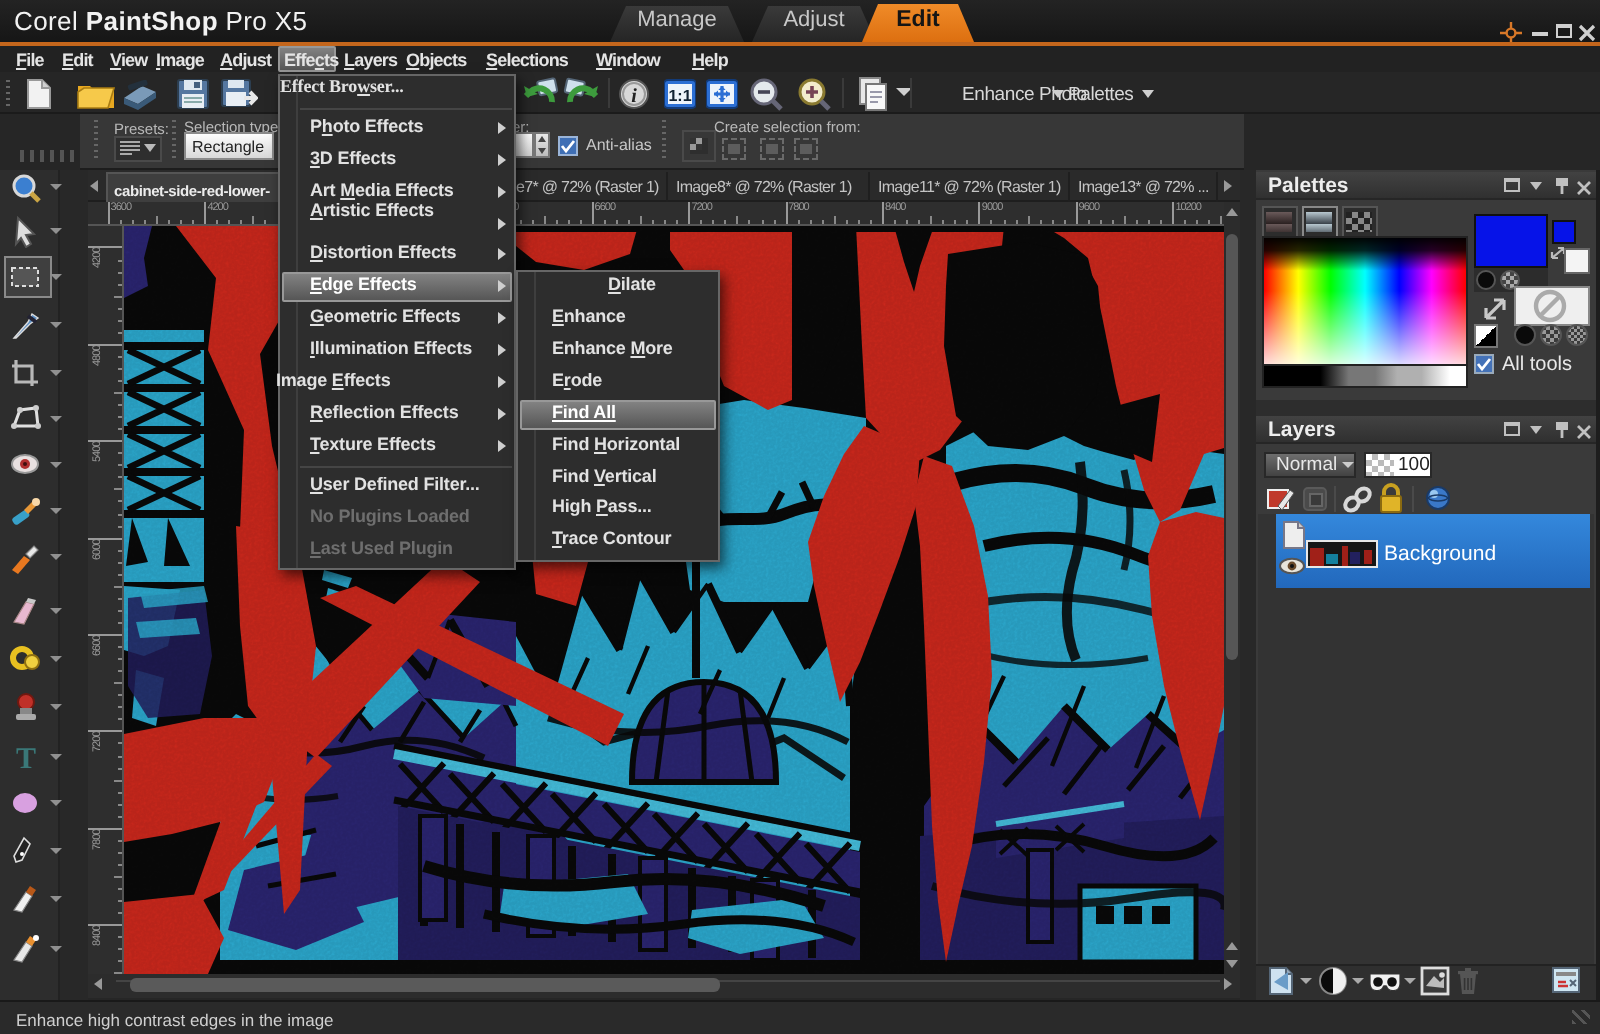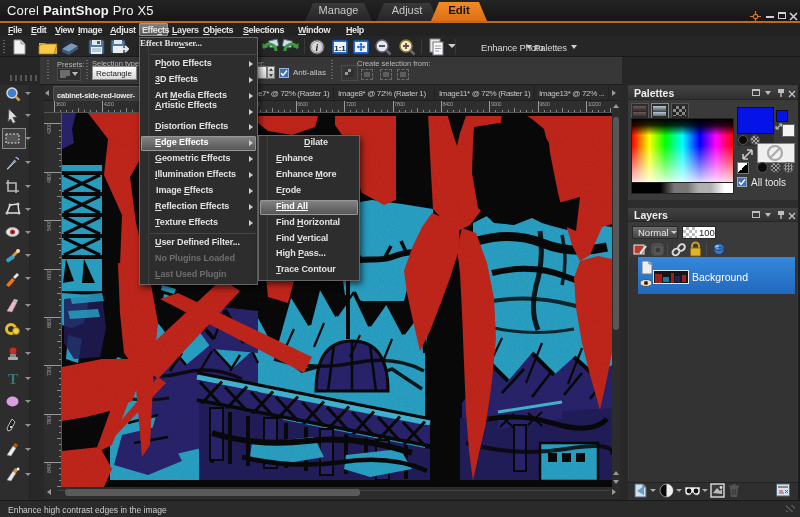--- a/index.html
+++ b/index.html
@@ -719,21 +719,21 @@
 <div class="arr" style="left:249px;top:108.5px;"></div>
 <div class="mi" style="left:155px;top:121.0px;color:#e2e2e2;"><u>D</u>istortion Effects</div>
 <div class="arr" style="left:249px;top:124.0px;"></div>
 <div class="hl" style="left:141px;top:136.0px;width:115px;height:15px;"></div>
 <div class="mi" style="left:155px;top:137.0px;color:#ffffff;"><u>E</u>dge Effects</div>
 <div class="arr" style="left:249px;top:140.0px;"></div>
 <div class="mi" style="left:155px;top:153.0px;color:#e2e2e2;"><u>G</u>eometric Effects</div>
 <div class="arr" style="left:249px;top:156.0px;"></div>
 <div class="mi" style="left:155px;top:169.0px;color:#e2e2e2;"><u>I</u>llumination Effects</div>
 <div class="arr" style="left:249px;top:172.0px;"></div>
-<div class="mi" style="left:156px;top:184.5px;color:#e2e2e2;">Image <u>E</u>ffects</div>
+<div class="mi" style="left:138px;top:184.5px;color:#e2e2e2;">Image <u>E</u>ffects</div>
 <div class="arr" style="left:249px;top:187.5px;"></div>
 <div class="mi" style="left:155px;top:200.5px;color:#e2e2e2;"><u>R</u>eflection Effects</div>
 <div class="arr" style="left:249px;top:203.5px;"></div>
 <div class="mi" style="left:155px;top:216.5px;color:#e2e2e2;"><u>T</u>exture Effects</div>
 <div class="arr" style="left:249px;top:219.5px;"></div>
 <div class="sep" style="left:150px;top:232.5px;width:106px;"></div>
 <div class="mi" style="left:155px;top:237.0px;color:#e2e2e2;"><u>U</u>ser Defined Filter...</div>
 <div class="mi" style="left:155px;top:253.0px;color:#6e6e6e;">No Plugins Loaded</div>
 <div class="mi" style="left:155px;top:269.0px;color:#6e6e6e;"><u>L</u>ast Used Plugin</div>
 <div style="position:absolute;left:258px;top:135px;width:102px;height:146px;background:#2d2d2d;border:1px solid #666;box-shadow:2px 3px 6px rgba(0,0,0,.6);"></div>

